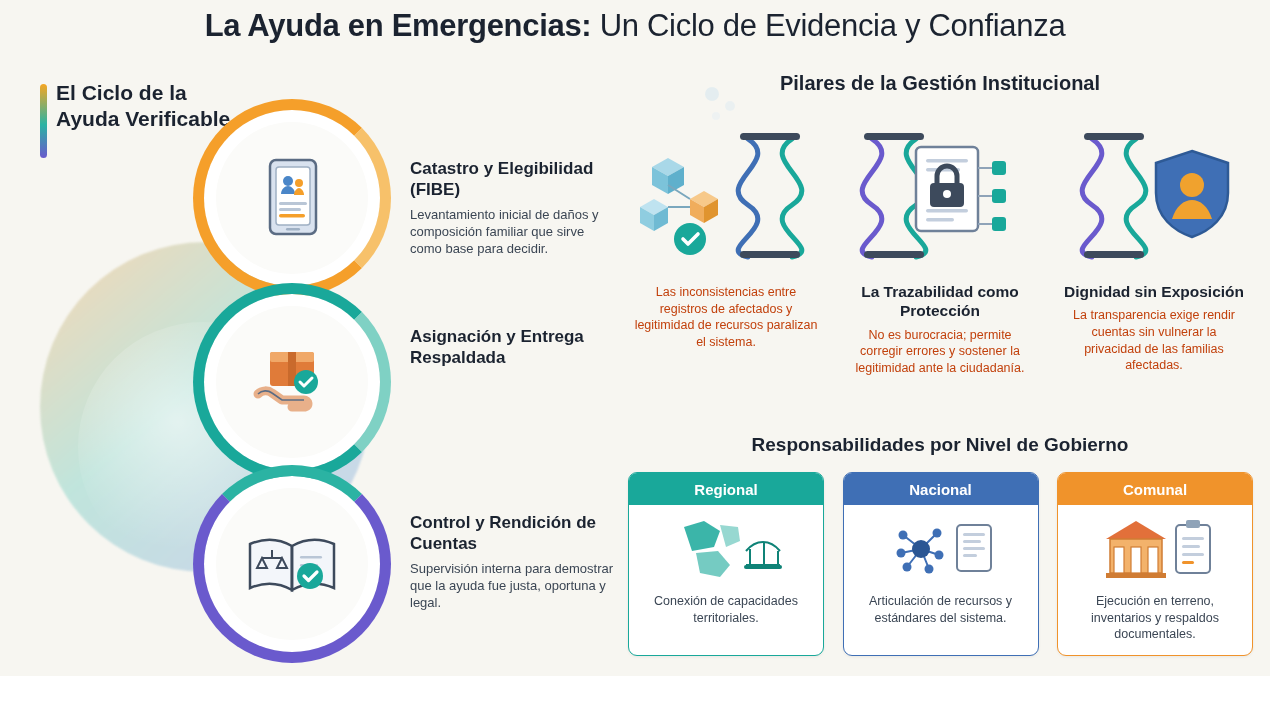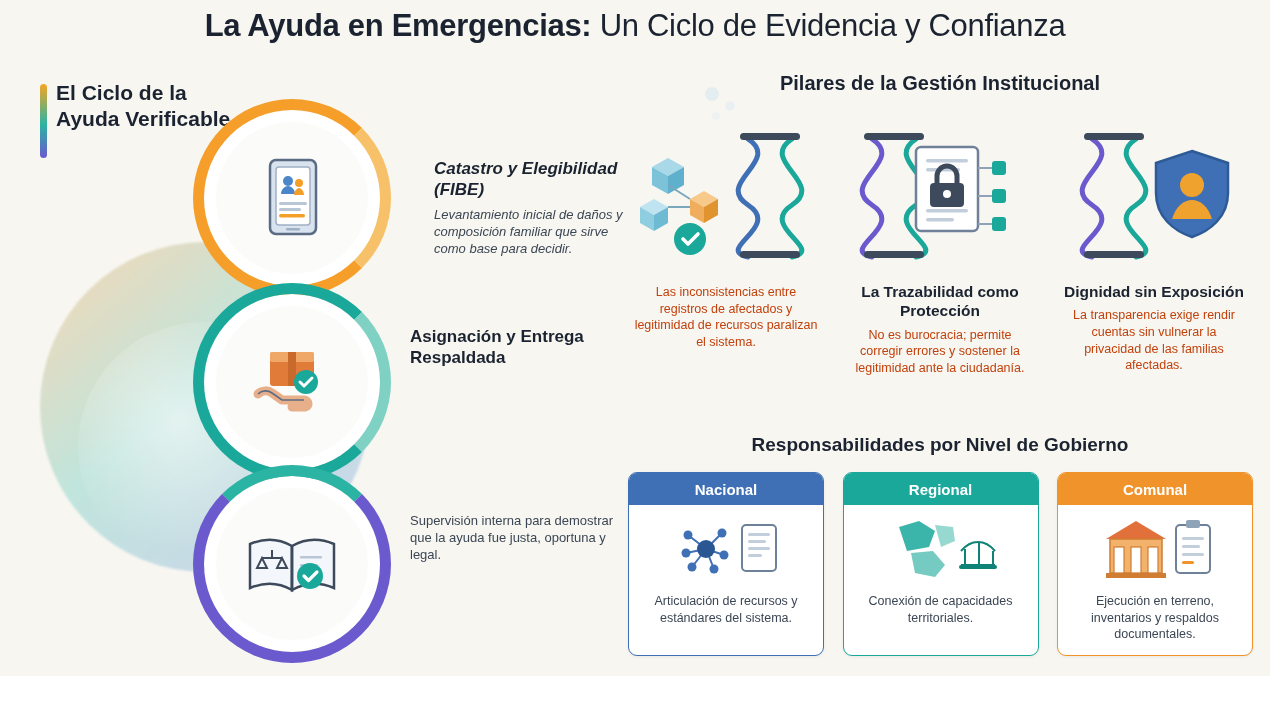--- a/index.html
+++ b/index.html
@@ -253,21 +253,21 @@
             <circle cx="55" cy="33" r="4" fill="#f59f2a"></circle>
             <path d="M37 44c0-5 4-8 7-8s7 3 7 8z" fill="#4a86c8"></path>
             <path d="M50 45c0-4 3-7 5-7s5 3 5 7z" fill="#f59f2a"></path>
             <rect x="35" y="52" width="28" height="3" rx="1.5" fill="#b9c6d6"></rect>
             <rect x="35" y="58" width="22" height="3" rx="1.5" fill="#b9c6d6"></rect>
             <rect x="35" y="64" width="26" height="3.5" rx="1.75" fill="#f59f2a"></rect>
             <rect x="42" y="78" width="14" height="2.5" rx="1.25" fill="#9fb0c4"></rect>
           </svg>
         </div>
       </div>
-      <div class="stage-text" style="left:416px; top:48px;font-style:italic;">
+      <div class="stage-text" style="left:392px; top:48px;">
         <div class="stage-title">Catastro y Elegibilidad (FIBE)</div>
         <div class="stage-desc">Levantamiento inicial de daños y composición familiar que sirve como base para decidir.</div>
       </div>
     </div>
 
     <div class="stage" style="left:0; top:222px;">
       <div class="ring ring-2" style="position:absolute; left:186px; top:0;">
         <div class="ring-inner">
           <svg width="104" height="104" viewBox="0 0 104 104">
             <rect x="30" y="22" width="44" height="34" rx="3" fill="#e07b39"></rect>
@@ -294,20 +294,21 @@
             <path d="M54 36v44" stroke="#3d4a5c" stroke-width="2.5"></path>
             <path d="M34 40v8M24 48h20M24 48l-5 10h10zM44 48l-5 10h10z" stroke="#3d4a5c" stroke-width="2" fill="none"></path>
             <rect x="62" y="46" width="22" height="2.6" rx="1.3" fill="#b9c6d6"></rect>
             <rect x="62" y="54" width="18" height="2.6" rx="1.3" fill="#b9c6d6"></rect>
             <circle cx="72" cy="66" r="13" fill="#19a89a"></circle>
             <path d="M66 66l4.5 4.5L79 62" stroke="#ffffff" stroke-width="3.2" fill="none" stroke-linecap="round" stroke-linejoin="round"></path>
           </svg>
         </div>
       </div>
       <div class="stage-text" style="left:392px; top:36px;">
+        <div class="stage-title">Control y Rendición de Cuentas</div>
         <div class="stage-desc">Supervisión interna para demostrar que la ayuda fue justa, oportuna y legal.</div>
       </div>
     </div>
   </div>
 
   <div class="right-col">
 
     <div class="section-title">Pilares de la Gestión Institucional</div>
 
     <svg class="dots" viewBox="0 0 40 40">
@@ -393,61 +394,61 @@
         </div>
         <div class="pillar-title">Dignidad sin Exposición</div>
         <div class="pillar-desc">La transparencia exige rendir cuentas sin vulnerar la privacidad de las familias afectadas.</div>
       </div>
     </div>
 
     <div class="gov-title">Responsabilidades por Nivel de Gobierno</div>
 
     <div class="cards">
 
-      <div class="card card-1">
-        <div class="card-head" style="background:#3f6fb5;">Nacional</div>
-        <div class="card-art">
-          <svg width="120" height="80" viewBox="0 0 120 80">
-            <g stroke="#3f6fb5" stroke-width="2" fill="none">
-              <path d="M40 40l-18-14M40 40l-20 4M40 40l-14 18M40 40l16-16M40 40l18 6M40 40l8 20"></path>
-            </g>
-            <g fill="#3f6fb5">
-              <circle cx="22" cy="26" r="4.5"></circle>
-                <circle cx="20" cy="44" r="4.5"></circle>
-              <circle cx="26" cy="58" r="4.5"></circle>
-                <circle cx="56" cy="24" r="4.5"></circle>
-              <circle cx="58" cy="46" r="4.5"></circle>
-                <circle cx="48" cy="60" r="4.5"></circle>
-            </g>
-            <circle cx="40" cy="40" r="9" fill="#2a5694"></circle>
-            <rect x="76" y="16" width="34" height="46" rx="4" fill="#ffffff" stroke="#6f8199" stroke-width="2"></rect>
-            <rect x="82" y="24" width="22" height="3" rx="1.5" fill="#c3cedd"></rect>
-            <rect x="82" y="31" width="18" height="3" rx="1.5" fill="#c3cedd"></rect>
-            <rect x="82" y="38" width="22" height="3" rx="1.5" fill="#c3cedd"></rect>
-            <rect x="82" y="45" width="14" height="3" rx="1.5" fill="#c3cedd"></rect>
-          </svg>
-        </div>
-        <div class="card-desc">Articulación de recursos y estándares del sistema.</div>
-      </div>
-
       <div class="card card-2">
         <div class="card-head" style="background:#19a89a;">Regional</div>
         <div class="card-art">
           <svg width="120" height="80" viewBox="0 0 120 80">
             <path d="M18 18l20-6 16 10-6 16-22 4z" fill="#19a89a" opacity=".85"></path>
             <path d="M30 44l22-2 12 14-10 12-20-4z" fill="#19a89a" opacity=".6"></path>
             <path d="M54 16l18 2 2 14-14 6z" fill="#19a89a" opacity=".45"></path>
             <g stroke="#0f8377" stroke-width="2" fill="none">
               <path d="M80 56h34M84 56V40M98 56V34M112 56V42"></path>
               <path d="M80 42c10-12 24-12 34 0"></path>
             </g>
             <rect x="78" y="56" width="38" height="4" rx="2" fill="#0f8377"></rect>
           </svg>
         </div>
         <div class="card-desc">Conexión de capacidades territoriales.</div>
+      </div>
+
+      <div class="card card-1">
+        <div class="card-head" style="background:#3f6fb5;">Nacional</div>
+        <div class="card-art">
+          <svg width="120" height="80" viewBox="0 0 120 80">
+            <g stroke="#3f6fb5" stroke-width="2" fill="none">
+              <path d="M40 40l-18-14M40 40l-20 4M40 40l-14 18M40 40l16-16M40 40l18 6M40 40l8 20"></path>
+            </g>
+            <g fill="#3f6fb5">
+              <circle cx="22" cy="26" r="4.5"></circle>
+                <circle cx="20" cy="44" r="4.5"></circle>
+              <circle cx="26" cy="58" r="4.5"></circle>
+                <circle cx="56" cy="24" r="4.5"></circle>
+              <circle cx="58" cy="46" r="4.5"></circle>
+                <circle cx="48" cy="60" r="4.5"></circle>
+            </g>
+            <circle cx="40" cy="40" r="9" fill="#2a5694"></circle>
+            <rect x="76" y="16" width="34" height="46" rx="4" fill="#ffffff" stroke="#6f8199" stroke-width="2"></rect>
+            <rect x="82" y="24" width="22" height="3" rx="1.5" fill="#c3cedd"></rect>
+            <rect x="82" y="31" width="18" height="3" rx="1.5" fill="#c3cedd"></rect>
+            <rect x="82" y="38" width="22" height="3" rx="1.5" fill="#c3cedd"></rect>
+            <rect x="82" y="45" width="14" height="3" rx="1.5" fill="#c3cedd"></rect>
+          </svg>
+        </div>
+        <div class="card-desc">Articulación de recursos y estándares del sistema.</div>
       </div>
 
       <div class="card card-3">
         <div class="card-head" style="background:#f0932b;">Comunal</div>
         <div class="card-art">
           <svg width="126" height="80" viewBox="0 0 126 80">
             <path d="M14 30L44 12l30 18z" fill="#e2703a"></path>
             <rect x="18" y="30" width="52" height="34" fill="#f3b26b" stroke="#d07c33" stroke-width="1.5"></rect>
             <rect x="22" y="38" width="10" height="26" fill="#ffffff" stroke="#d07c33" stroke-width="1.2"></rect>
             <rect x="39" y="38" width="10" height="26" fill="#ffffff" stroke="#d07c33" stroke-width="1.2"></rect>

